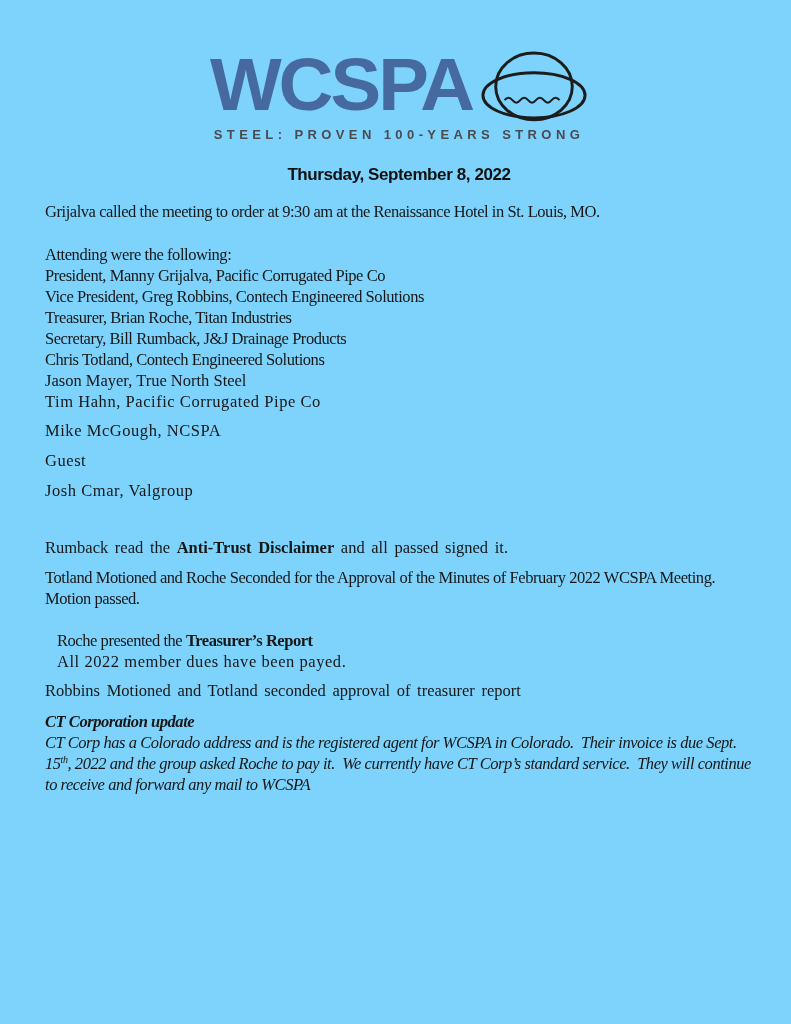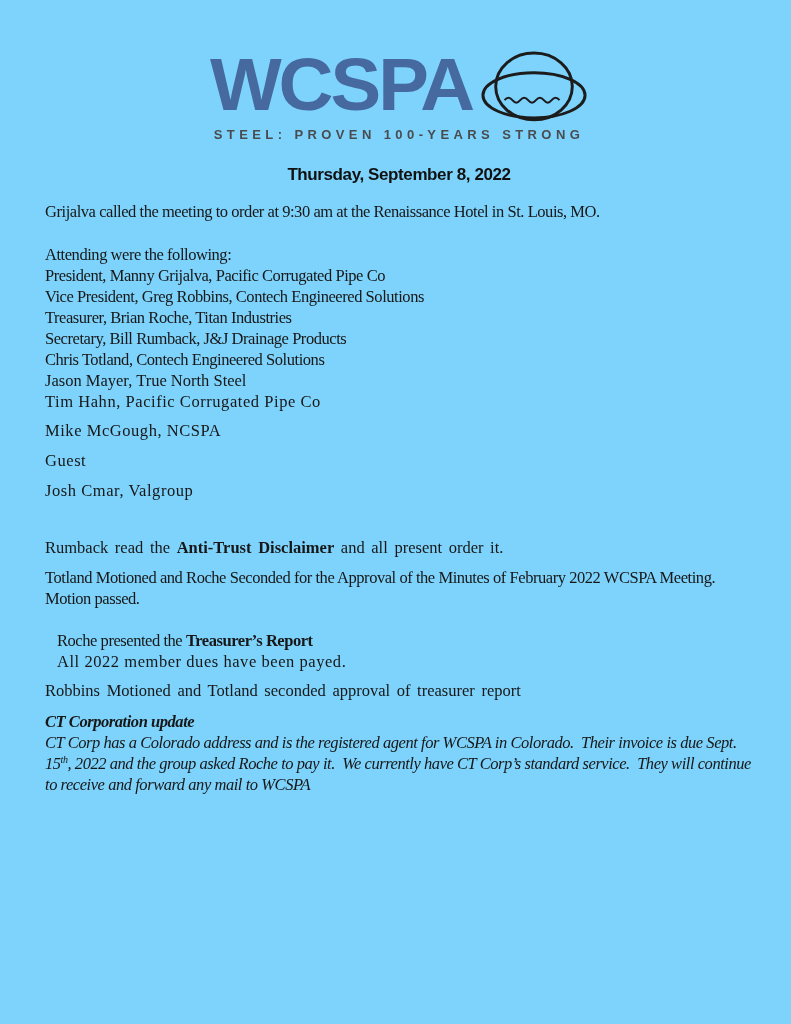--- a/index.html
+++ b/index.html
@@ -99,21 +99,21 @@
       <p class="cond">Treasurer, Brian Roche, Titan Industries</p>
       <p class="cond">Secretary, Bill Rumback, J&amp;J Drainage Products</p>
       <p class="cond">Chris Totland, Contech Engineered Solutions</p>
       <p>Jason Mayer, True North Steel</p>
       <p class="wide">Tim Hahn, Pacific Corrugated Pipe Co</p>
       <p class="wide mt8">Mike McGough, NCSPA</p>
       <p class="wide mt9">Guest</p>
       <p class="wide mt9">Josh Cmar, Valgroup</p>
     </section>
 
-    <p class="wsp mt36"><span>Rumback read the </span><strong>Anti-Trust Disclaimer</strong><span> and all present order it.</span></p>
+    <p class="wsp mt36"><span>Rumback read the </span><strong>Anti-Trust Disclaimer</strong><span> and all passed signed it.</span></p>
 
     <p class="cond mt9">Totland Motioned and Roche Seconded for the Approval of the Minutes of February 2022 WCSPA Meeting.  Motion passed.</p>
 
     <section class="mt21">
       <p class="cond"><span>Roche presented the </span><strong>Treasurer’s Report</strong></p>
       <p class="wide">All 2022 member dues have been payed.</p>
     </section>
 
     <p class="wsp mt8">Robbins Motioned and Totland seconded approval of treasurer report</p>
 

